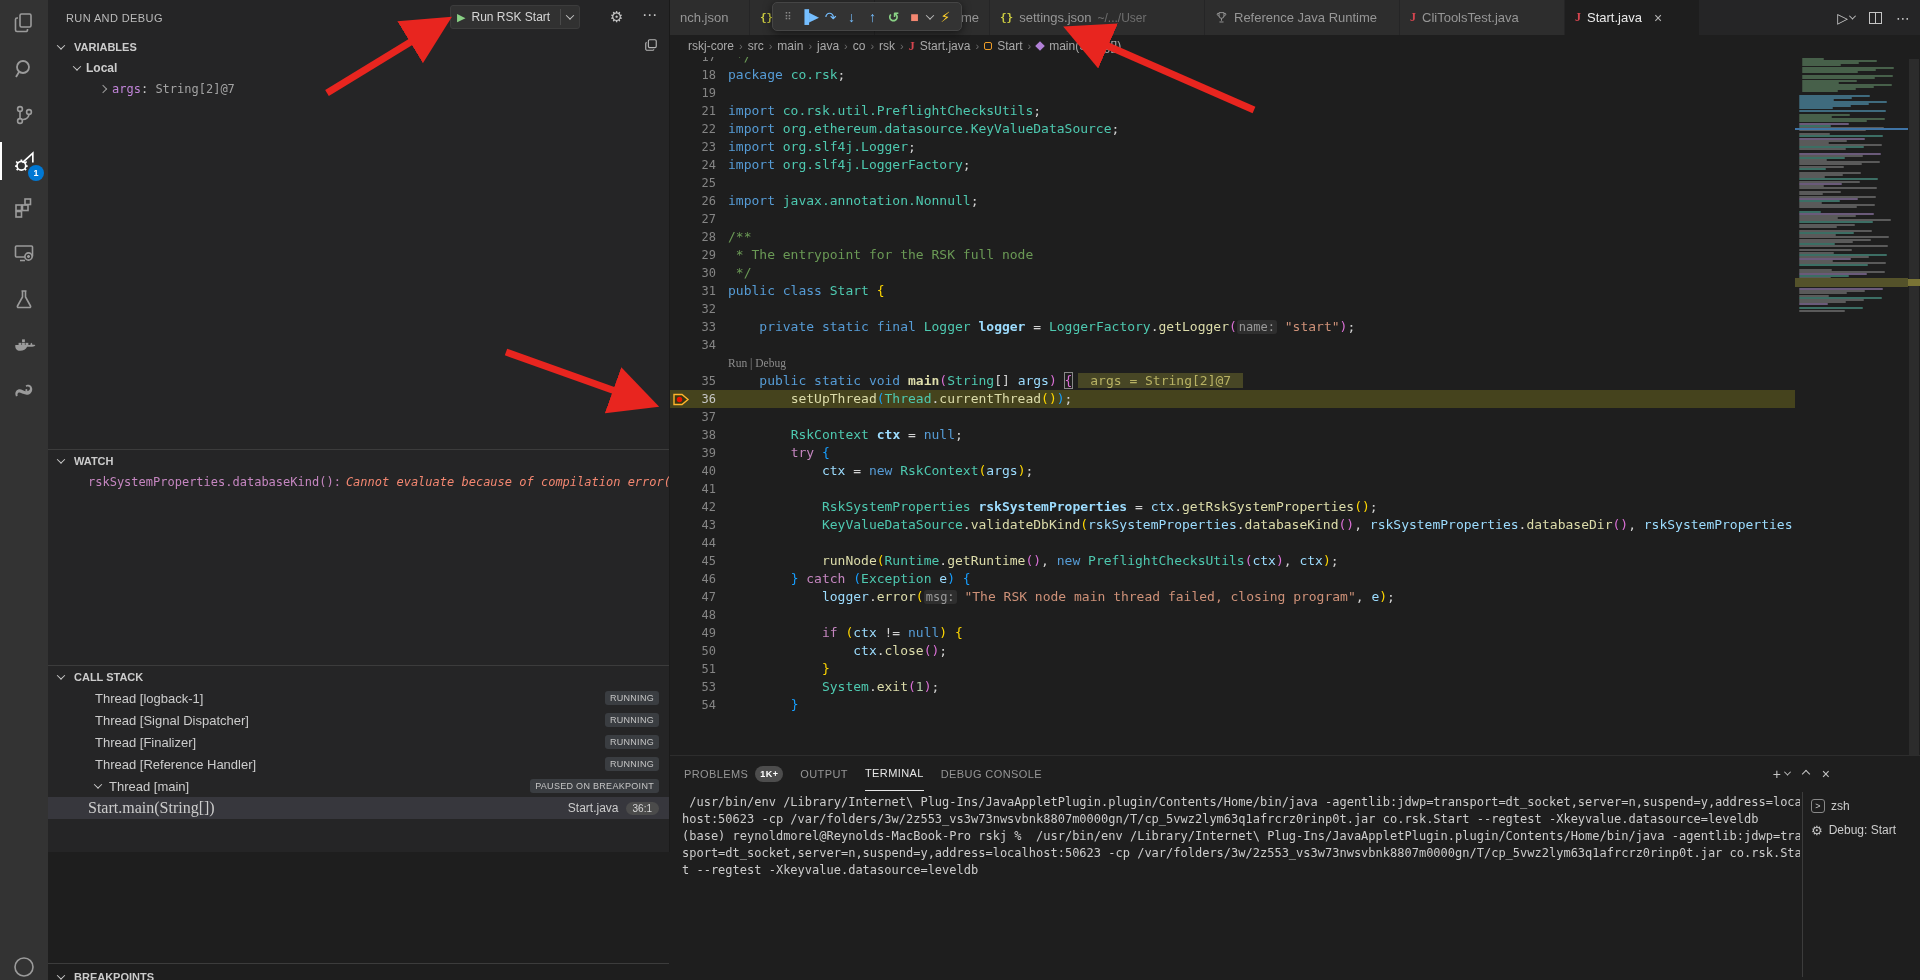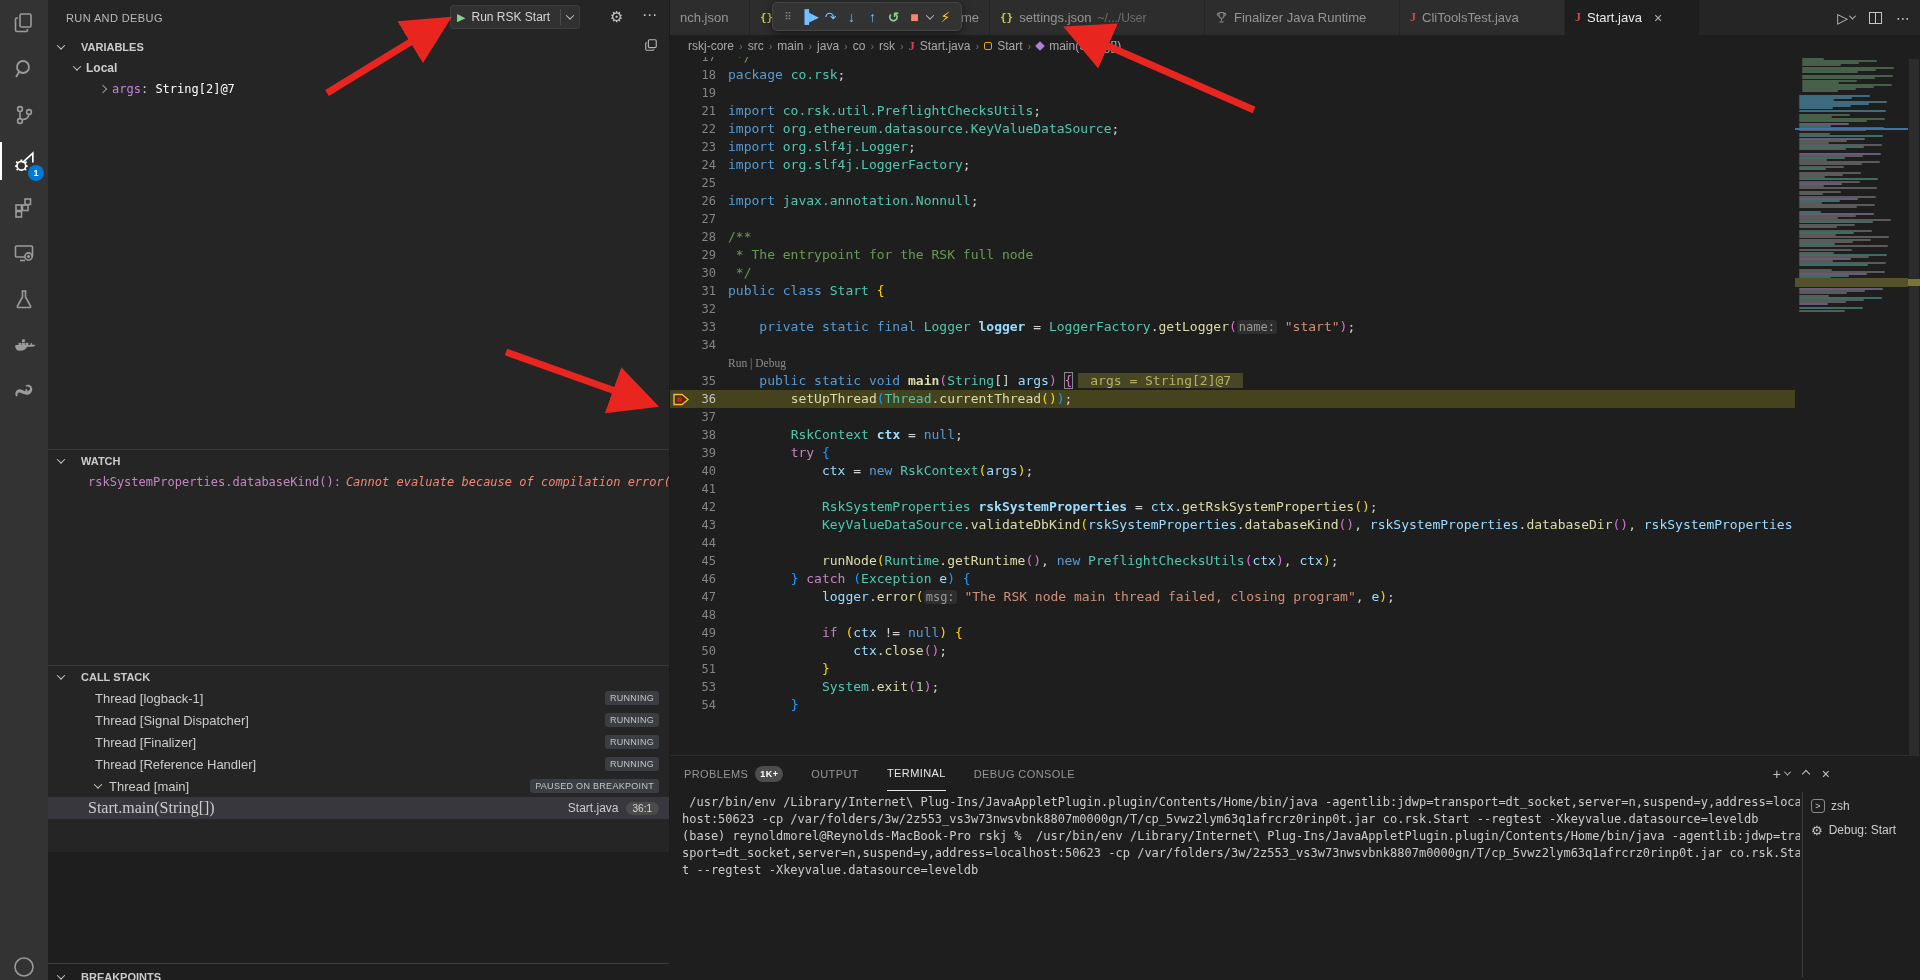--- a/index.html
+++ b/index.html
@@ -27,21 +27,21 @@
   .runbtn .sep{width:1px;height:16px;background:#4a4a4a;margin-right:6px}
   .sb-gear{position:absolute;left:562px;top:8px;font-size:15px;color:#c5c5c5;cursor:pointer}
   .sb-more{position:absolute;left:594px;top:6px;font-size:15px;color:#c5c5c5;cursor:pointer}
   .copyicon{position:absolute;left:596px;top:38px;cursor:pointer}
 
   .chev{display:inline-block;width:6px;height:6px;border-right:1.4px solid currentColor;border-bottom:1.4px solid currentColor;flex:none}
   .chev.down{transform:rotate(45deg) translate(-1px,-1px)}
   .chev.right{transform:rotate(-45deg)}
   .chev.up{transform:rotate(225deg)}
 
-  .sec-head{height:21px;display:flex;align-items:center;gap:17px;padding-left:10px;font-size:11px;font-weight:bold;color:#cccccc;cursor:pointer}
+  .sec-head{height:21px;display:flex;align-items:center;gap:10px;padding-left:10px;font-size:11px;font-weight:bold;color:#cccccc;cursor:pointer}
   .tree-row{height:21px;display:flex;align-items:center;gap:6px;font-size:13px;color:#cccccc;cursor:pointer;white-space:nowrap}
   .mono{font-family:"DejaVu Sans Mono","Liberation Mono",monospace}
   #variables-section{position:absolute;left:0;top:36px;width:100%}
   .divider{position:absolute;left:0;width:100%;height:1px;background:#3c3c3c}
   #watch-section{position:absolute;left:0;top:450px;width:100%}
   .watch-item{padding-left:40px;font-size:12px;height:21px;display:flex;align-items:center;overflow:hidden;white-space:nowrap}
   .watch-expr{color:#c586c0}
   .watch-err{color:#f48771;font-style:italic;margin-left:5px}
   #callstack-section{position:absolute;left:0;top:666px;width:100%}
   .cs-row{height:22px;display:flex;align-items:center;padding:0 10px 0 47px;font-size:13px;color:#cccccc;cursor:pointer}
@@ -109,21 +109,21 @@
   #minimap{position:absolute;left:1125px;top:35px;width:113px;height:720px;background:#1e1e1e}
   .mm-bar{position:absolute;height:2px;border-radius:1px}
   #mm-current{position:absolute;left:0;width:113px;height:2px;background:#3f74a6}
   #mm-olive{position:absolute;left:0;width:113px;height:9px;background:#54522a}
   #ruler{position:absolute;left:1238px;top:35px;width:12px;height:720px;background:#1e1e1e}
   #ruler .slider{position:absolute;left:1px;top:24px;width:10px;height:700px;background:rgba(121,121,121,.16)}
   #ruler .mark-olive{position:absolute;left:0;top:244px;width:12px;height:7px;background:#7a7435}
 
   
   #panel{position:absolute;left:670px;top:755px;width:1250px;height:225px;background:#1e1e1e;border-top:1px solid #2d2d2d}
-  #panel-tabs{position:absolute;left:14px;top:0;height:35px;display:flex;align-items:center;gap:28px}
+  #panel-tabs{position:absolute;left:14px;top:0;height:35px;display:flex;align-items:center;gap:17px}
   .ptab{font-size:11px;letter-spacing:.4px;color:#969696;height:35px;display:flex;align-items:center;gap:7px;cursor:pointer}
   .ptab.active{color:#e7e7e7;border-bottom:1px solid #e7e7e7}
   .pbadge{background:#4d4d4d;color:#fff;font-size:9px;border-radius:9px;padding:3px 5px;font-weight:bold}
   #panel-actions{position:absolute;right:90px;top:0;height:35px;display:flex;align-items:center;gap:13px;color:#c5c5c5}
   #panel-actions .pa{cursor:pointer;font-size:14px;display:flex;align-items:center}
   #terminal{position:absolute;left:12px;top:38px;width:1118px;height:180px;overflow:hidden;
     font-family:"DejaVu Sans Mono","Liberation Mono",monospace;font-size:12px;line-height:17px;color:#cccccc;white-space:pre}
   #term-side{position:absolute;right:0;top:36px;width:118px;height:185px;border-left:1px solid #3c3c3c;padding-top:2px}
   .ts-row{height:24px;display:flex;align-items:center;gap:6px;padding-left:8px;font-size:12px;color:#cccccc;cursor:pointer;white-space:nowrap}
   .ts-term-ic{width:14px;height:14px;border:1px solid #888;border-radius:3px;font-size:9px;display:flex;align-items:center;justify-content:center;flex:none}
@@ -232,21 +232,21 @@
         <span class="chev down"></span>
           <span>VARIABLES</span>
       </div>
       <div class="tree-row" style="padding-left:26px;font-weight:bold;font-size:12px">
         <span class="chev down"></span>
           <span>Local</span>
       </div>
       <div class="tree-row mono" style="padding-left:52px;font-size:12px">
         <span class="chev right" style="color:#9a9a9a"></span>
         <span><span style="color:#c084d8">args</span><span style="color:#cccccc">:</span>
-        <span style="color:#ffffff">String[2]@7</span></span>
+        <span style="color:#a3a3a3">String[2]@7</span></span>
       </div>
     </div>
 
     <div class="divider" style="top:449px"></div>
     <div id="watch-section">
       <div class="sec-head">
         <span class="chev down"></span>
           <span>WATCH</span>
       </div>
       <div class="watch-item mono">
@@ -320,21 +320,21 @@
         </div>
         <div class="tab" style="width: 215px;">
           <span class="ticon-json">{}</span>
           <span>settings.json</span>
           <span class="detail">~/.../User</span>
         </div>
         <div class="tab" style="width: 195px;">
           <svg width="13" height="13" viewBox="0 0 16 16" fill="none" stroke="#969696" stroke-width="1.2">
             <path d="M5 2 h6 v4 a3 3 0 0 1 -6 0 z M5 3 H3 a2 2 0 0 0 2 3 M11 3 h2 a2 2 0 0 1 -2 3 M8 9 v3 M5.5 13.5 h5"></path>
           </svg>
-          <span>Finalizer Java Runtime</span>
+          <span>Reference Java Runtime</span>
         </div>
         <div class="tab" style="width: 165px;">
           <span class="ticon-java">J</span>
           <span>CliToolsTest.java</span>
         </div>
         <div class="tab active" style="width: 135px;">
           <span class="ticon-java">J</span>
           <span>Start.java</span>
           <span class="tclose">×</span>
         </div>

